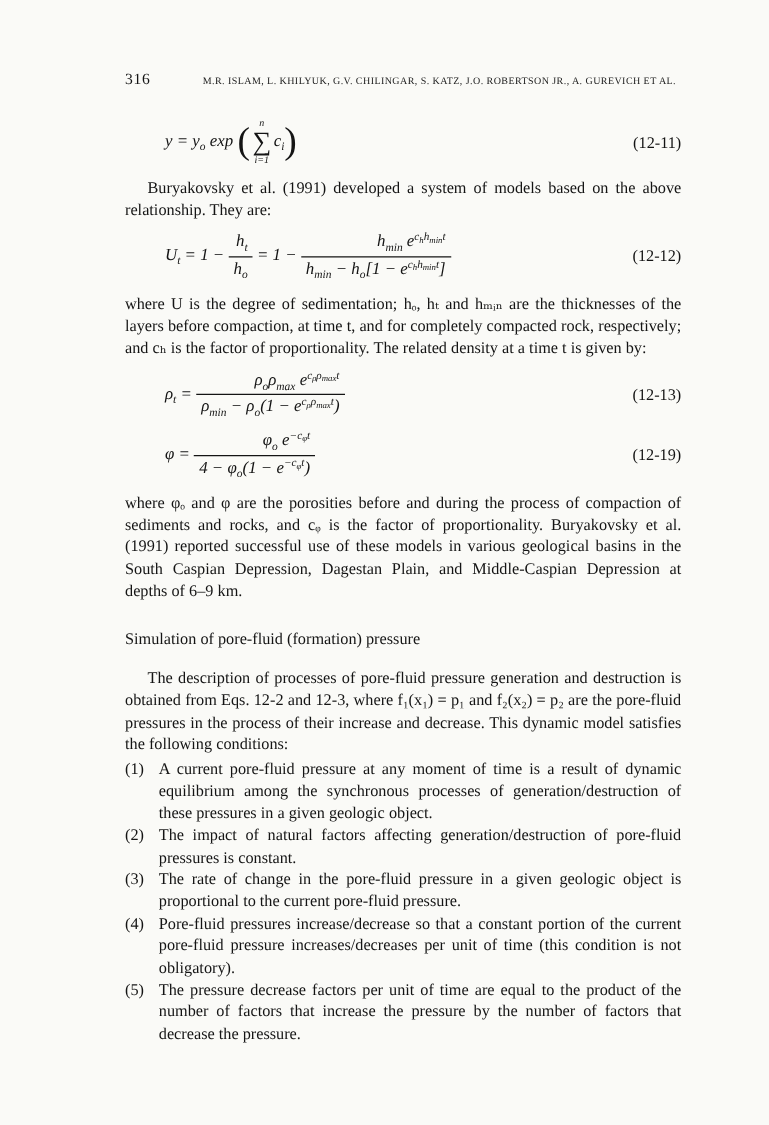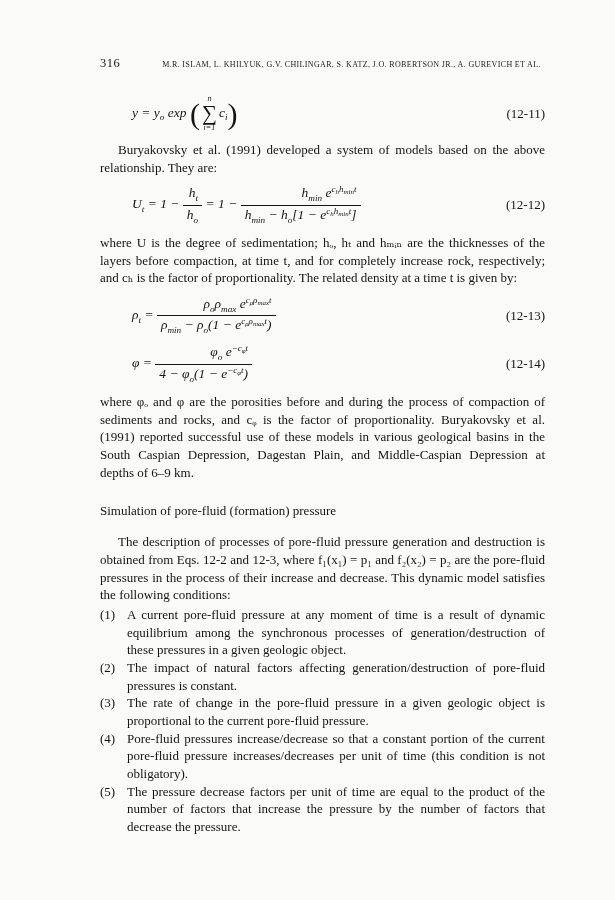--- a/index.html
+++ b/index.html
@@ -84,31 +84,31 @@
     <span class="tag">(12-11)</span>
   </div>
 
   <p class="body-par indent">Buryakovsky et al. (1991) developed a system of models based on the above relationship. They are:</p>
 
   <div class="eqrow">
     <span class="eq"><span>U</span><sub>t</sub><span> = 1 − </span><span class="frac"><span class="num"><span>h</span><sub>t</sub></span><span class="den"><span>h</span><sub>o</sub></span></span><span> = 1 − </span><span class="frac"><span class="num"><span>h</span><sub>min</sub><span> e</span><span class="expsup"><span>c</span><sub>h</sub><span>h</span><sub>min</sub><span>t</span></span></span><span class="den"><span>h</span><sub>min</sub><span> − h</span><sub>o</sub><span>[1 − e</span><span class="expsup"><span>c</span><sub>h</sub><span>h</span><sub>min</sub><span>t</span></span><span>]</span></span></span></span>
     <span class="tag">(12-12)</span>
   </div>
 
-  <p class="body-par">where U is the degree of sedimentation; hₒ, hₜ and hₘᵢₙ are the thicknesses of the layers before compaction, at time t, and for completely increase rock, respectively; and cₕ is the factor of proportionality. The related density at a time t is given by:</p>
+  <p class="body-par">where U is the degree of sedimentation; hₒ, hₜ and hₘᵢₙ are the thicknesses of the layers before compaction, at time t, and for completely compacted rock, respectively; and cₕ is the factor of proportionality. The related density at a time t is given by:</p>
 
   <div class="eqrow">
     <span class="eq"><span>ρ</span><sub>t</sub><span> = </span><span class="frac"><span class="num"><span>ρ</span><sub>o</sub><span>ρ</span><sub>max</sub><span> e</span><span class="expsup"><span>c</span><sub>ρ</sub><span>ρ</span><sub>max</sub><span>t</span></span></span><span class="den"><span>ρ</span><sub>min</sub><span> − ρ</span><sub>o</sub><span>(1 − e</span><span class="expsup"><span>c</span><sub>ρ</sub><span>ρ</span><sub>max</sub><span>t</span></span><span>)</span></span></span></span>
     <span class="tag">(12-13)</span>
   </div>
 
 
   <div class="eqrow">
     <span class="eq"><span>φ</span><span> = </span><span class="frac"><span class="num"><span>φ</span><sub>o</sub><span> e</span><span class="expsup"><span>−c</span><sub>φ</sub><span>t</span></span></span><span class="den"><span>4 − φ</span><sub>o</sub><span>(1 − e</span><span class="expsup"><span>−c</span><sub>φ</sub><span>t</span></span><span>)</span></span></span></span>
-    <span class="tag">(12-14)</span>
+    <span class="tag">(12-19)</span>
   </div>
 
   <p class="body-par">where φₒ and φ are the porosities before and during the process of compaction of sediments and rocks, and cᵩ is the factor of proportionality. Buryakovsky et al. (1991) reported successful use of these models in various geological basins in the South Caspian Depression, Dagestan Plain, and Middle-Caspian Depression at depths of 6–9 km.</p>
 
   <div class="section-heading">Simulation of pore-fluid (formation) pressure</div>
 
   <p class="body-par indent">The description of processes of pore-fluid pressure generation and destruction is obtained from Eqs. 12-2 and 12-3, where f₁(x₁) = p₁ and f₂(x₂) = p₂ are the pore-fluid pressures in the process of their increase and decrease. This dynamic model satisfies the following conditions:</p>
 
   <div class="list-item">
     <span class="list-num">(1)</span>

